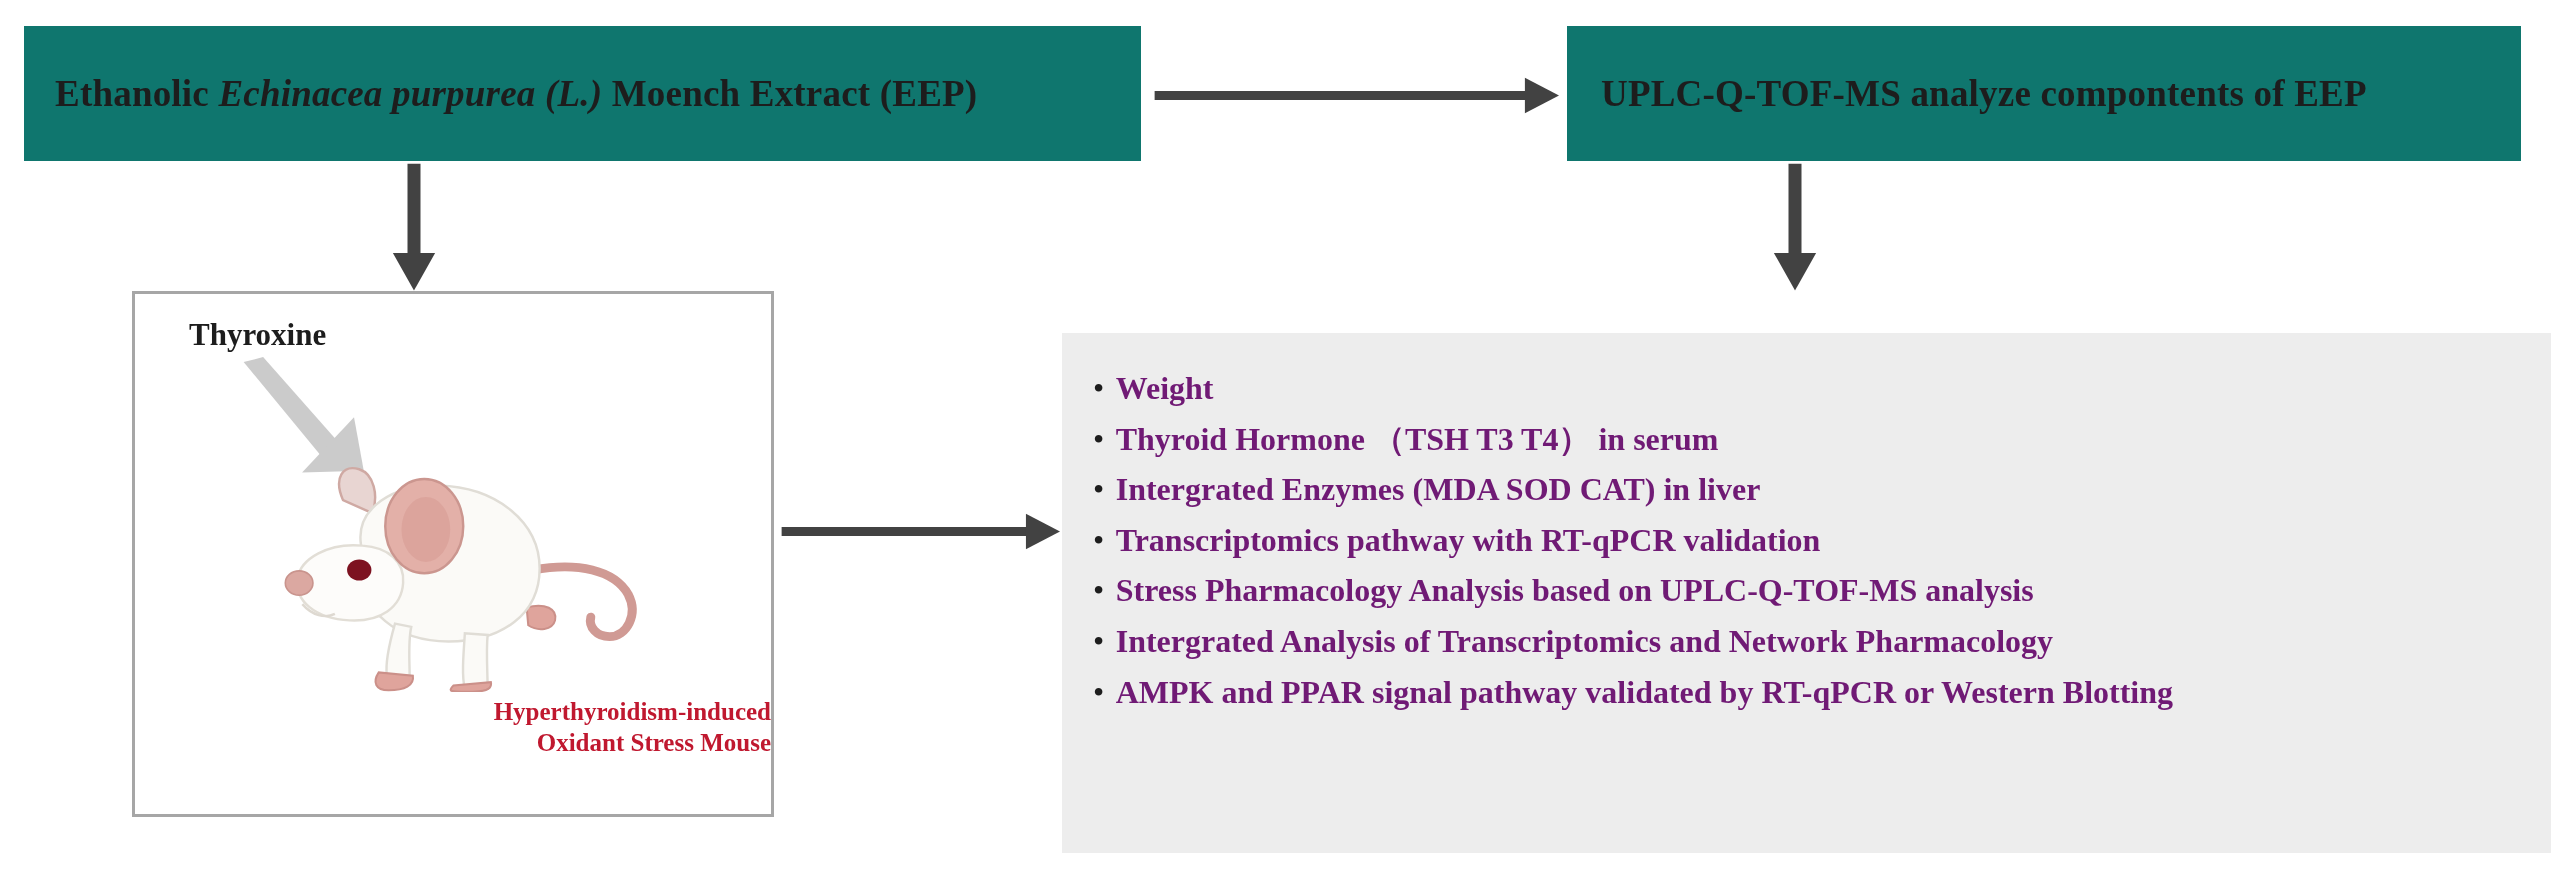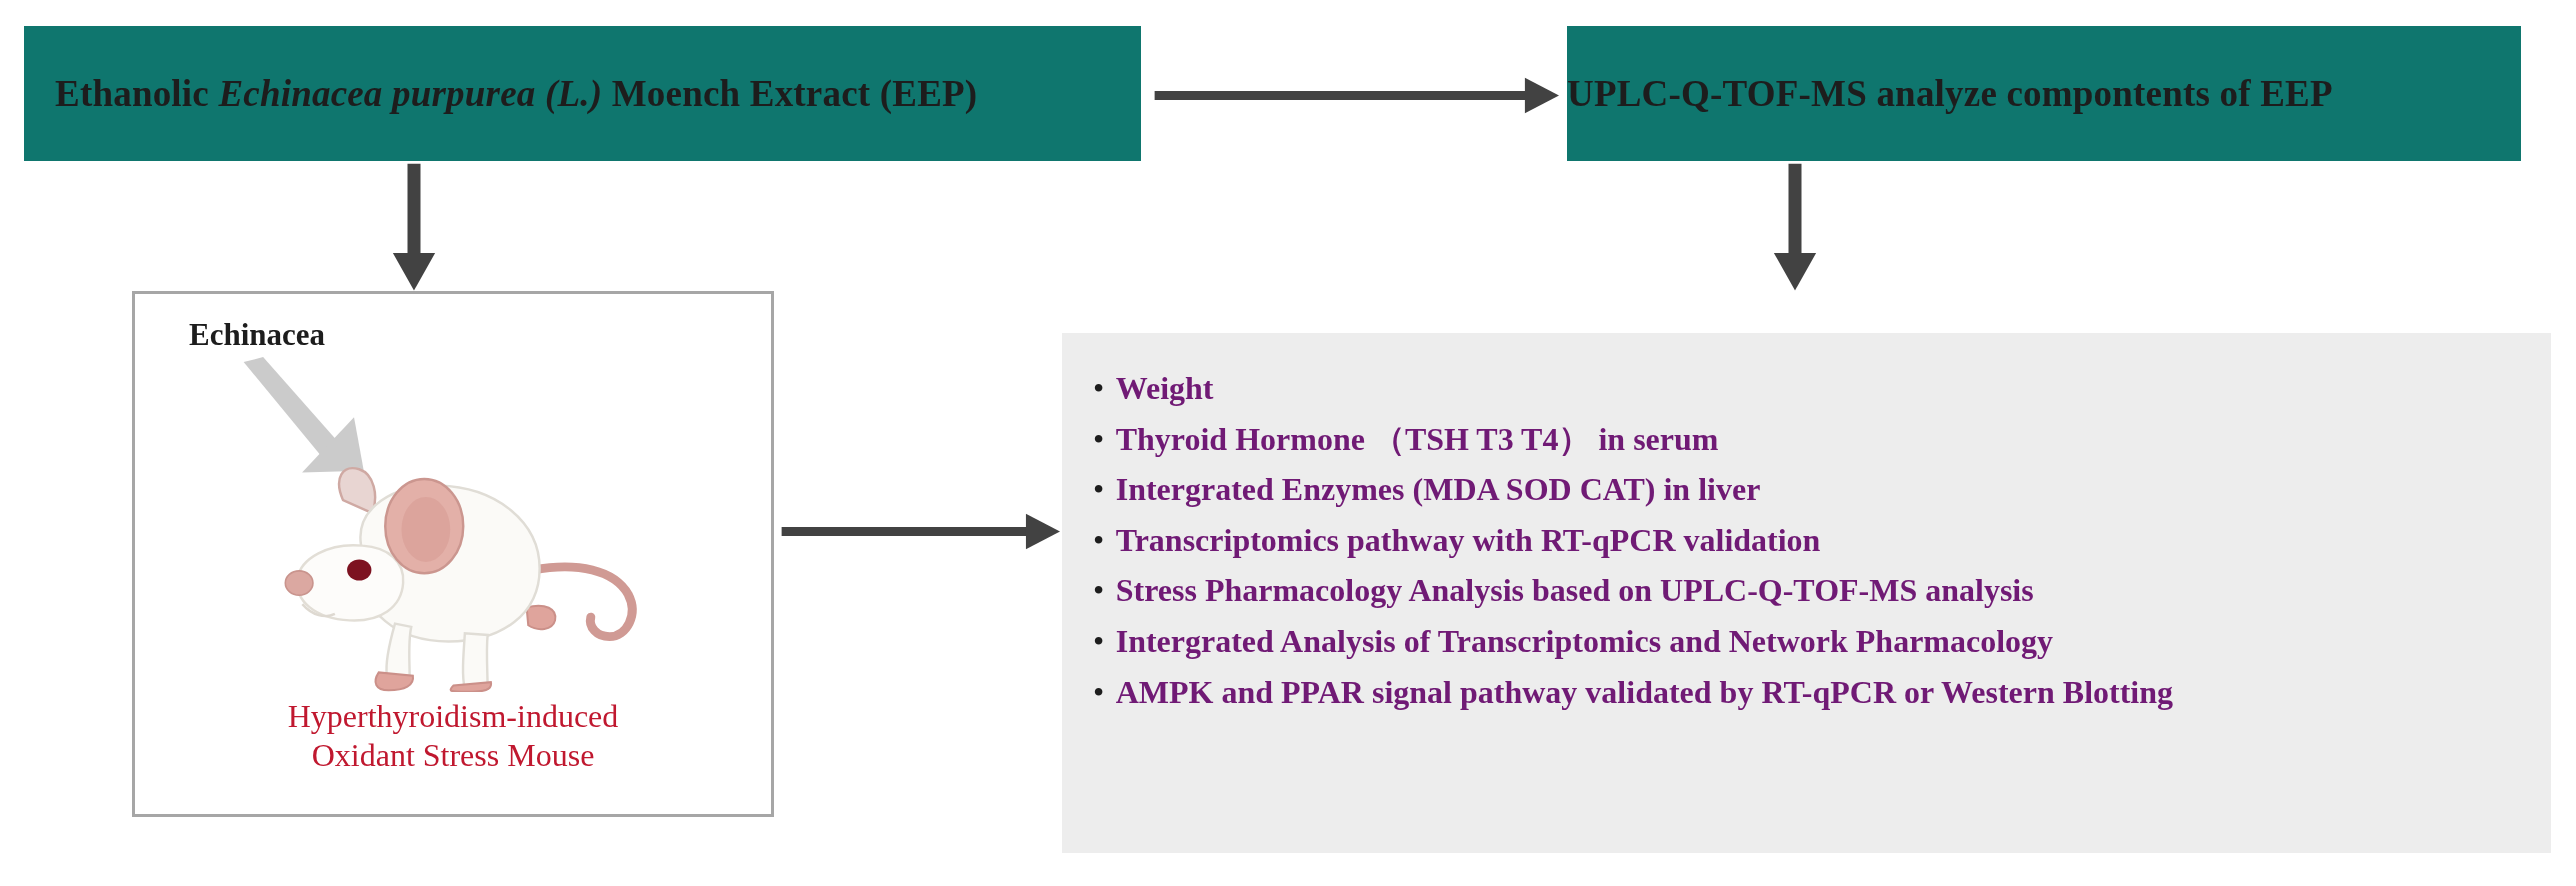--- a/index.html
+++ b/index.html
@@ -17,37 +17,37 @@
   }
   .grey-box .box-text{
     font-weight:bold;
     color:#1d1d1d;
     font-size:37px;
     letter-spacing:0.2px;
     white-space:nowrap;
   }
 
   #box-extract{ left:24px; top:26px; width:1117px; height:135px; padding-left:31px;}
-  #box-uplc  { left:1567px; top:26px; width:954px; height:135px; }
+  #box-uplc  { left:1567px; top:26px; width:954px; height:135px; padding-left:34px;}
 
   
   #mouse-panel{
     position:absolute;left:132px;top:291px;width:642px;height:526px;
     background:#ffffff;border:3.2px solid #a6a6a6;box-sizing:border-box;
   }
   #thyroxine-label{
     position:absolute;left:54px;top:23px;
     font-size:31px;font-weight:bold;color:#1d1d1d;white-space:nowrap;
   }
   #thyroxine-arrow{position:absolute;left:107px;top:63px;width:138px;height:122px;}
   #mouse-figure{position:absolute;left:130px;top:154px;width:390px;height:244px;}
   #mouse-caption{
     position:absolute;left:0;right:0;top:403px;
-    text-align:center;color:#c0182f;font-weight:normal;
-    font-size:32px;line-height:1.22;
+    text-align:right;color:#c0182f;font-weight:bold;
+    font-size:25px;line-height:1.22;
   }
   #mouse-caption span{display:block;white-space:nowrap;}
 
   
   #bullet-panel{
     position:absolute;left:1062px;top:333px;width:1489px;height:520px;
     background:#ededed;box-sizing:border-box;
     padding:39px 0 0 31px;
   }
   .bullet-row{
@@ -96,21 +96,21 @@
     <polygon points="44,112 96,112 70,158" fill="#424242"></polygon>
   </svg>
 
   <svg class="arrow-svg" id="arrow-uplc-down" viewBox="0 0 140 160">
     <line x1="70" y1="2" x2="70" y2="120" stroke="#424242" stroke-width="16"></line>
     <polygon points="44,112 96,112 70,158" fill="#424242"></polygon>
   </svg>
 
   <div id="mouse-panel">
 
-    <div id="thyroxine-label">Echinacea</div>
+    <div id="thyroxine-label">Thyroxine</div>
 
     <svg id="thyroxine-arrow" viewBox="0 0 170 150">
       <g fill="#cbcbcb">
         <polygon points="2,6 26,0 118,104 96,120"></polygon>
         <polygon points="74,142 150,140 138,74"></polygon>
       </g>
     </svg>
 
     <svg id="mouse-figure" viewBox="0 0 480 300">
 

